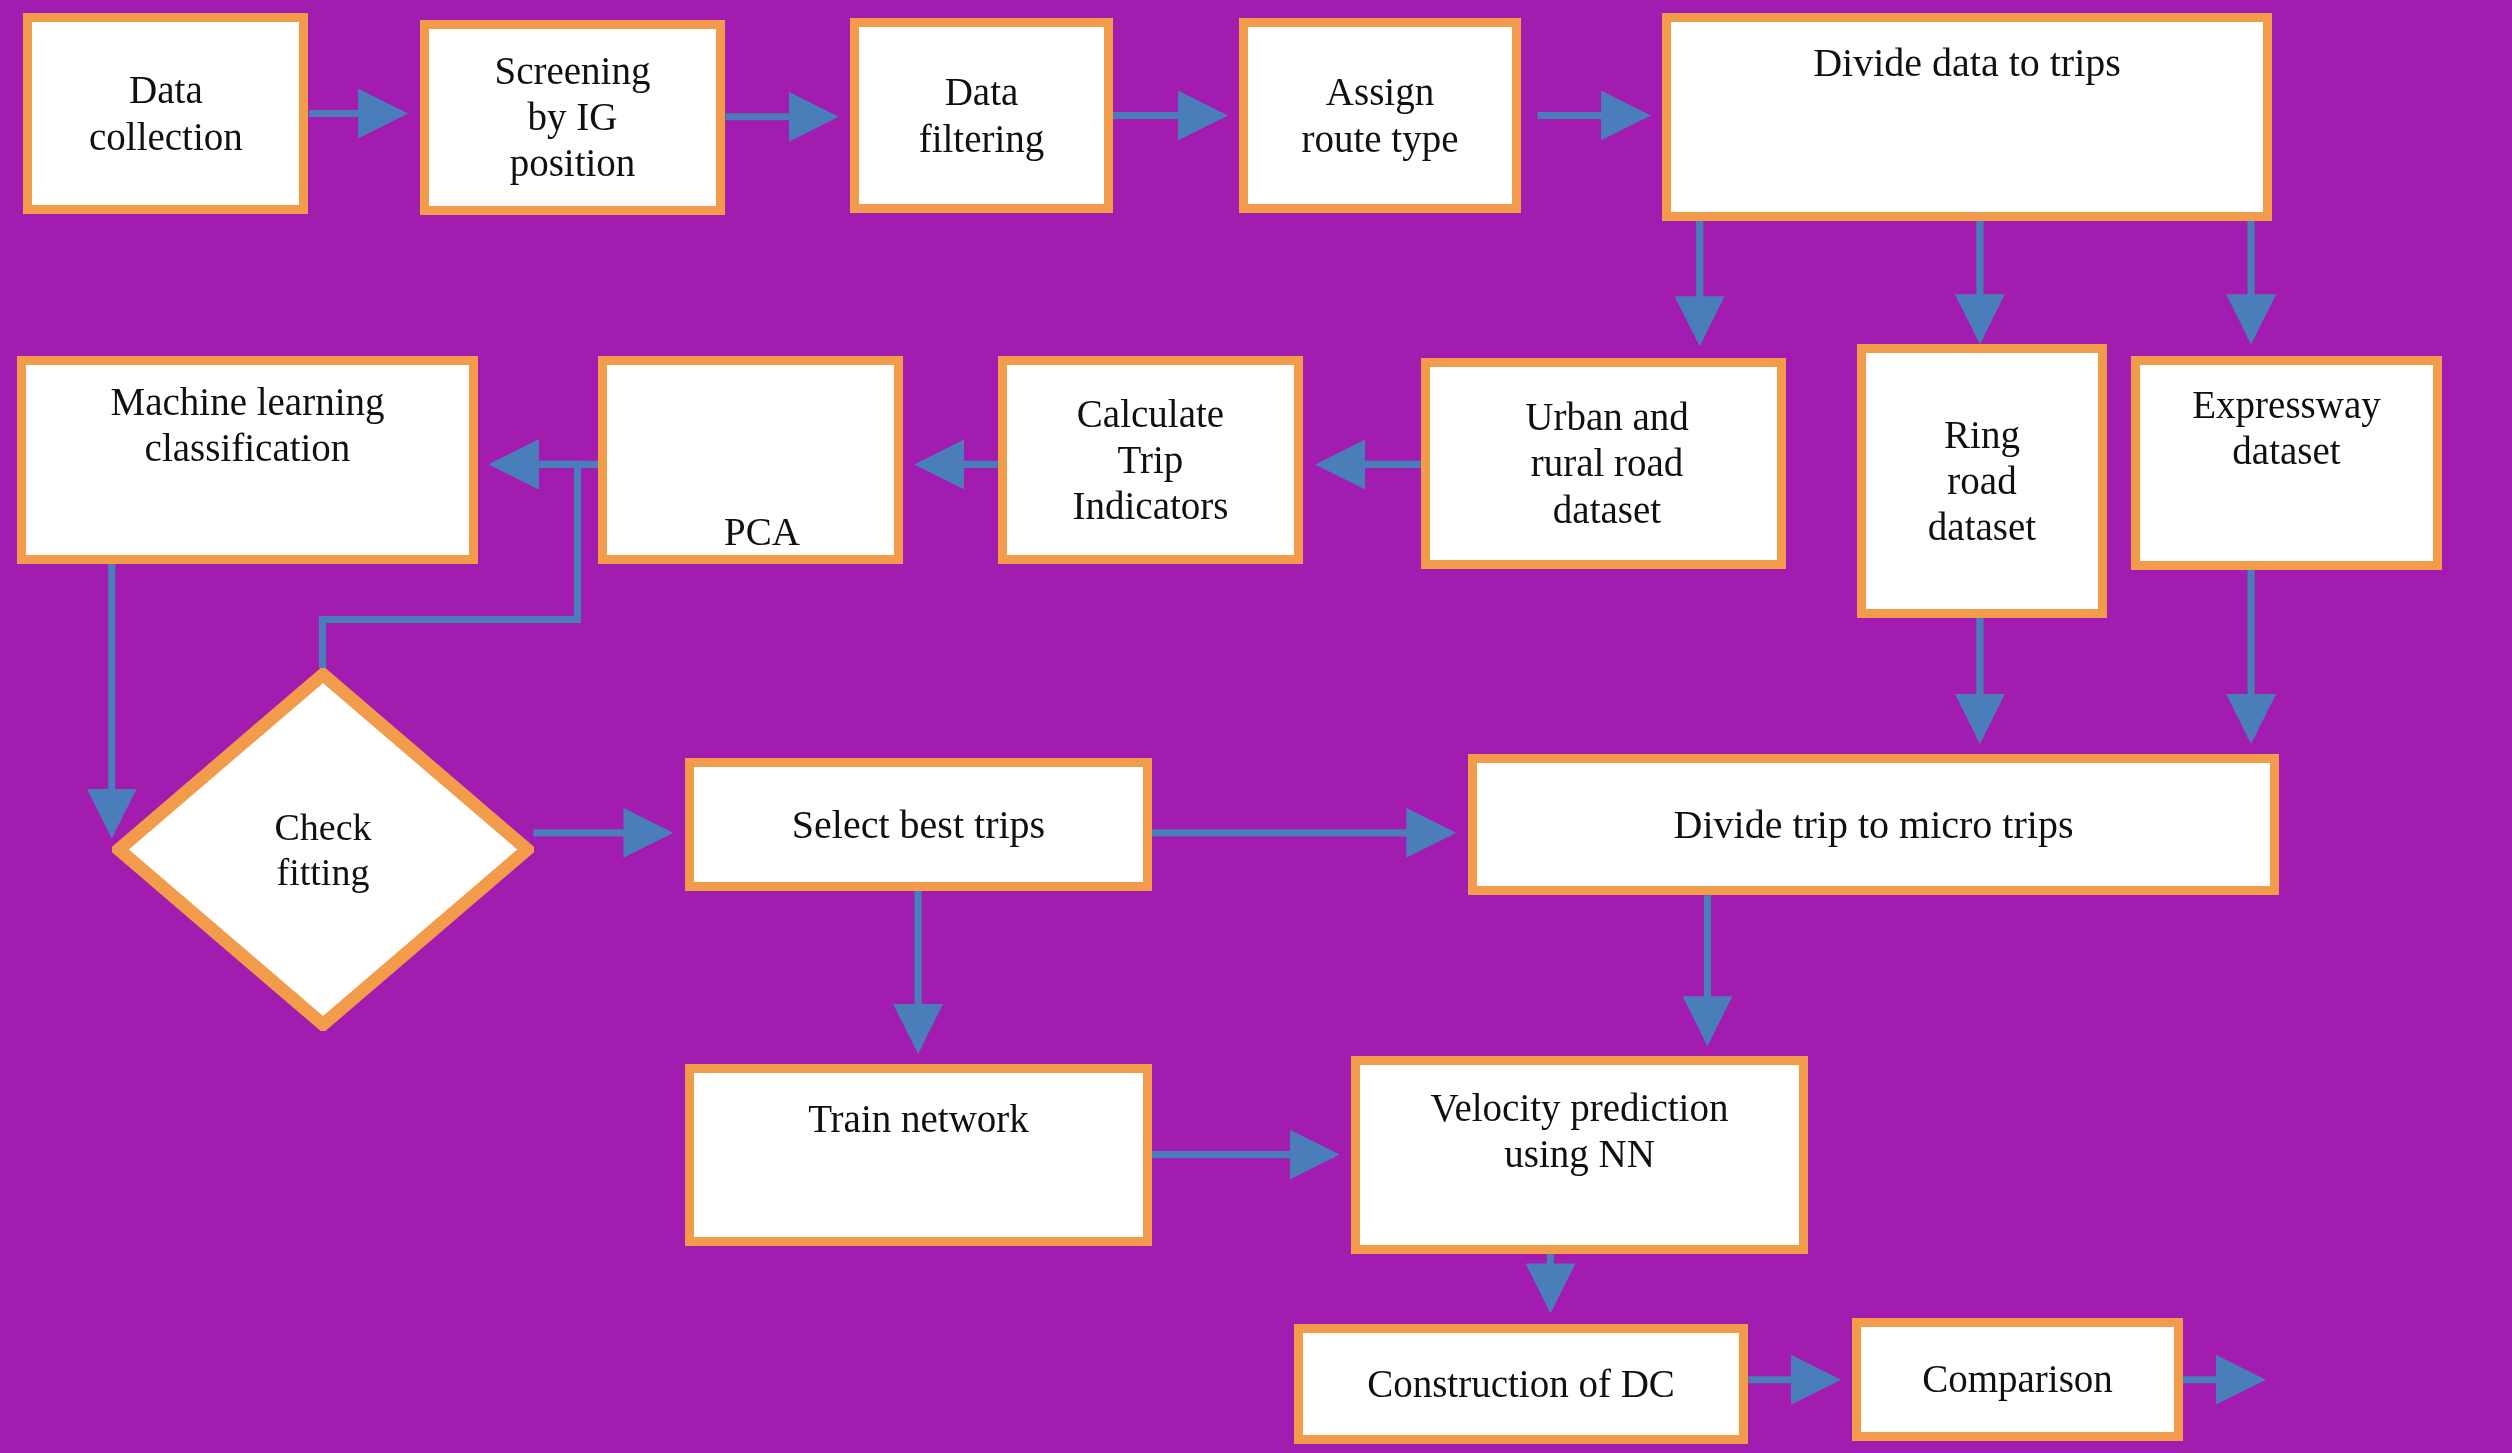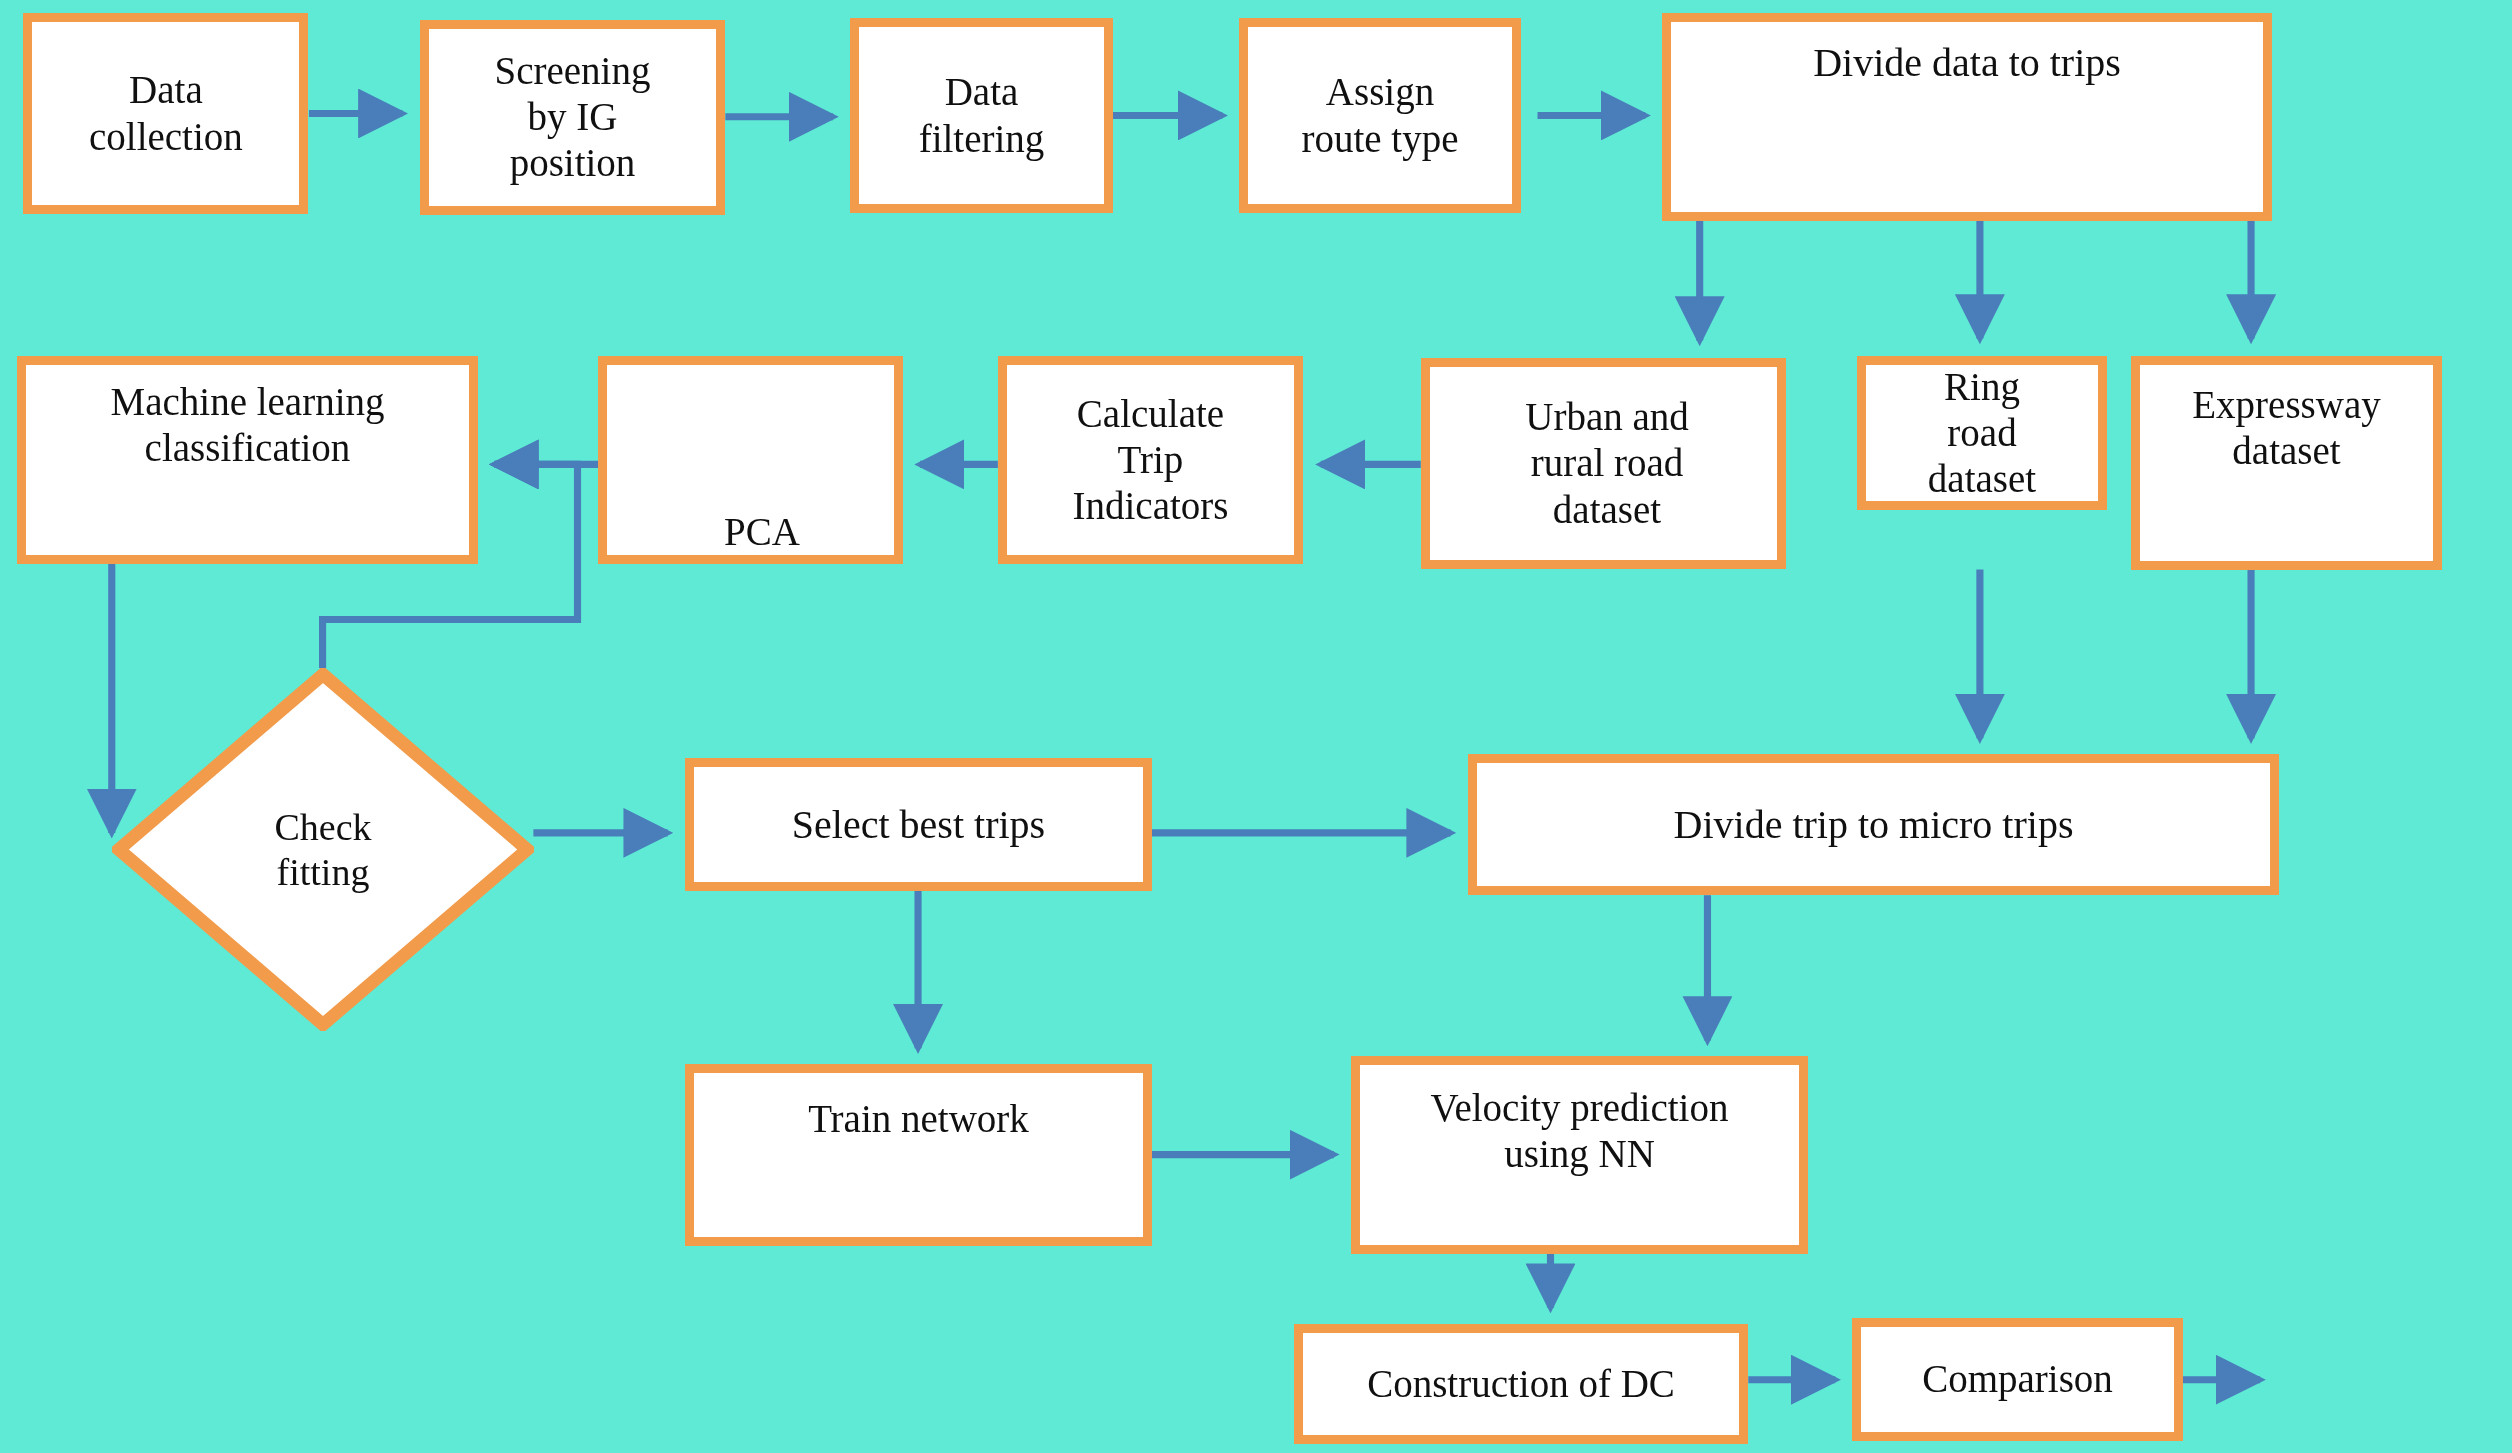--- a/index.html
+++ b/index.html
@@ -8,21 +8,21 @@
     padding: 0;
     background: #ffffff;
   }
   body {
     font-family: "Liberation Serif", "DejaVu Serif", serif;
   }
   #canvas {
     position: relative;
     width: 2512px;
     height: 1453px;
-    background: #5eead4;
+    background: #a21caf;
     overflow: hidden;
   }
   #edges {
     position: absolute;
     left: 0;
     top: 0;
     width: 2512px;
     height: 1453px;
     pointer-events: none;
   }
@@ -154,21 +154,21 @@
 Trip
 Indicators</span>
   </div>
 
   <div class="node" style="left:1421px; top:358px; width:365px; height:211px;padding-left:7px;">
     <span class="label">Urban and
 rural road
 dataset</span>
   </div>
 
-  <div class="node" style="left:1857px; top:356px; width:250px; height:154px;">
+  <div class="node" style="left:1857px; top:344px; width:250px; height:274px;">
     <span class="label">Ring
 road
 dataset</span>
   </div>
 
   <div class="node" style="left:2131px; top:356px; width:311px; height:214px; align-items:flex-start;">
     <span class="label" style="margin-top:17px;">Expressway
 dataset</span>
   </div>
 

